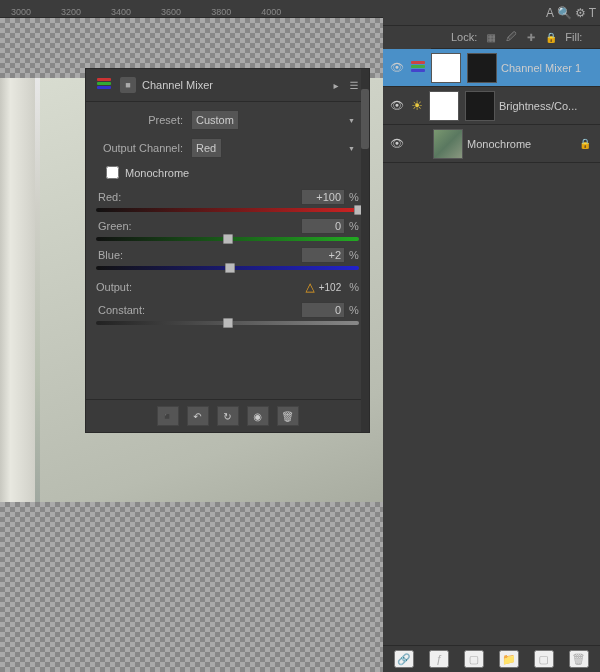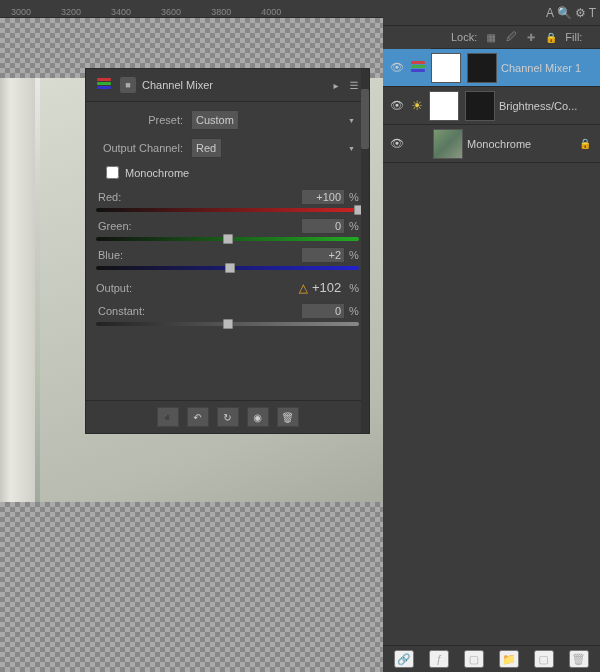--- a/index.html
+++ b/index.html
@@ -639,21 +639,21 @@
             </div>
             <div class="slider-track slider-track-blue" style="position:relative; margin-bottom:6px;">
               <div class="slider-thumb" style="left: 51%;"></div>
             </div>
           </div>
 
           <div class="total-row">
             <span class="total-label">Output:</span>
             <div class="total-value-area">
               <span class="warning-icon">△</span>
-              <span style="color:#ccc; font-size:13px;">+102</span>
+              <span style="color:#ccc; font-size:10px;">+102</span>
               <span style="color:#aaa; font-size:11px; margin-left:4px;">%</span>
             </div>
           </div>
 
           <div class="slider-section">
             <div class="slider-header">
               <span class="slider-label">Constant:</span>
               <div class="slider-value-area">
                 <input class="slider-value" value="0" style="background: rgb(85, 85, 85); border: 1px solid rgb(58, 58, 58); color: rgb(204, 204, 204); width: 44px; text-align: right; padding: 1px 3px; font-size: 11px;">
                 <span class="slider-unit">%</span>

